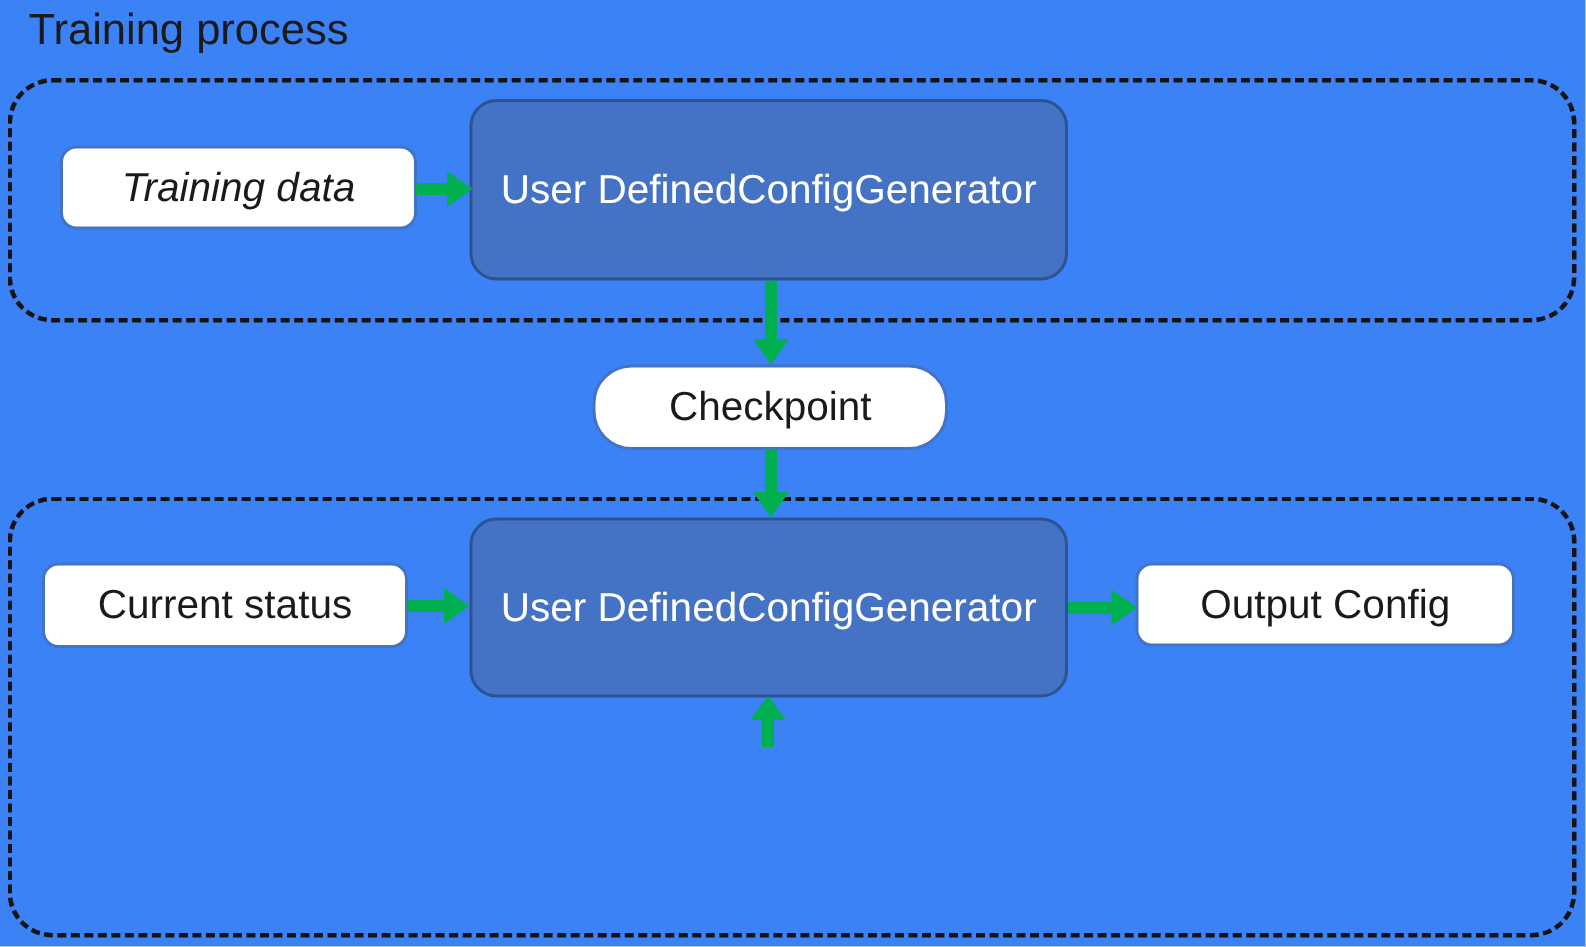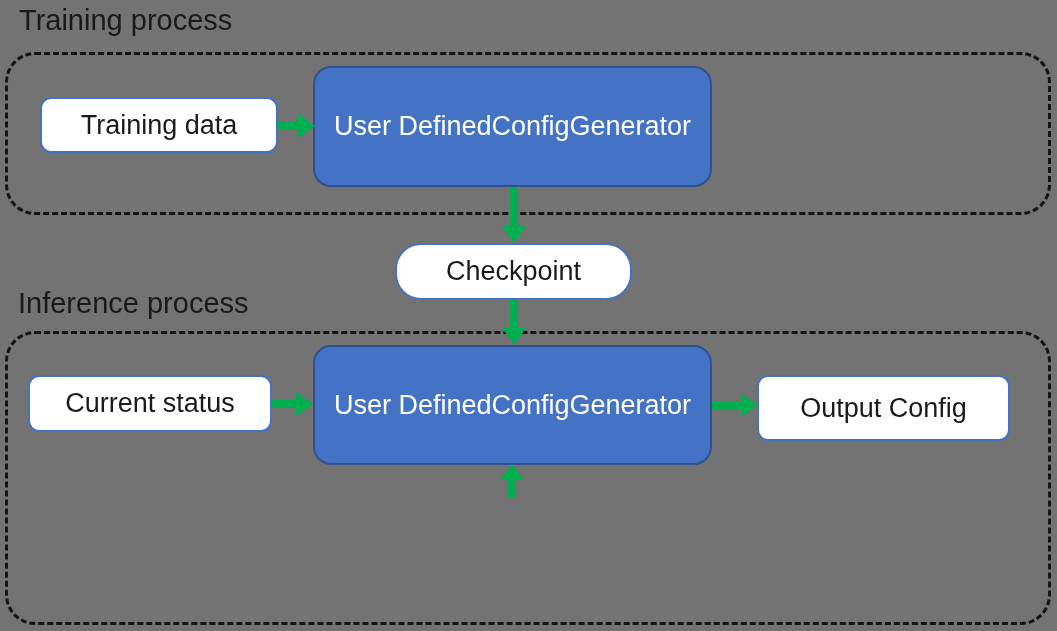--- a/index.html
+++ b/index.html
@@ -14,21 +14,21 @@
   * { margin: 0; padding: 0; box-sizing: border-box; }
   html, body { background: #ffffff; }
   body {
     font-family: "Liberation Sans", "DejaVu Sans", sans-serif;
     color: var(--text-dark);
   }
   .canvas {
     position: relative;
     width: 1057px;
     height: 631px;
-    background: #737373;
+    background: #3b82f6;
     overflow: hidden;
   }
   .section-title {
     position: absolute;
     font-size: 29px;
     color: var(--text-dark);
     white-space: nowrap;
   }
   .dashed-container {
     position: absolute;
@@ -71,41 +71,40 @@
 </style>
 </head>
 <body>
 
 <div class="canvas">
 
   <div class="section-title" style="left:19px; top:4px;">Training process</div>
 
   <div class="dashed-container" style="left:5px; top:52px; width:1046px; height:163px;"></div>
 
-  <div class="node white-node" style="left:40px; top:97px; width:238px; height:56px;">Training data</div>
+  <div class="node white-node" style="left:40px; top:97px; width:238px; height:56px;font-style:italic;">Training data</div>
 
   <div class="node blue-node" style="left:313px; top:66px; width:399px; height:121px;">
     <span>User Defined</span>
     <span>ConfigGenerator</span>
   </div>
 
   <div class="node white-node" style="left:395px; top:243px; width:237px; height:57px;border-radius:26px;">Checkpoint</div>
 
-  <div class="section-title" style="left:18px; top:287px;">Inference process</div>
 
   <div class="dashed-container" style="left:5px; top:331px; width:1046px; height:294px;"></div>
 
   <div class="node white-node" style="left:28px; top:375px; width:244px; height:57px;">Current status</div>
 
   <div class="node blue-node" style="left:313px; top:345px; width:399px; height:120px;">
     <span>User Defined</span>
     <span>ConfigGenerator</span>
   </div>
 
-  <div class="node white-node" style="left:757px; top:375px; width:253px; height:66px;">Output Config</div>
+  <div class="node white-node" style="left:757px; top:375px; width:253px; height:56px;">Output Config</div>
 
 
 
   <div class="arrow" style="left:277px; top:112px;">
     <svg width="38" height="28" viewBox="0 0 38 28">
       <rect class="arrow-fill" x="0" y="10" width="23" height="8"></rect>
       <polygon class="arrow-fill" points="21,2 38,14 21,26"></polygon>
     </svg>
   </div>
 

